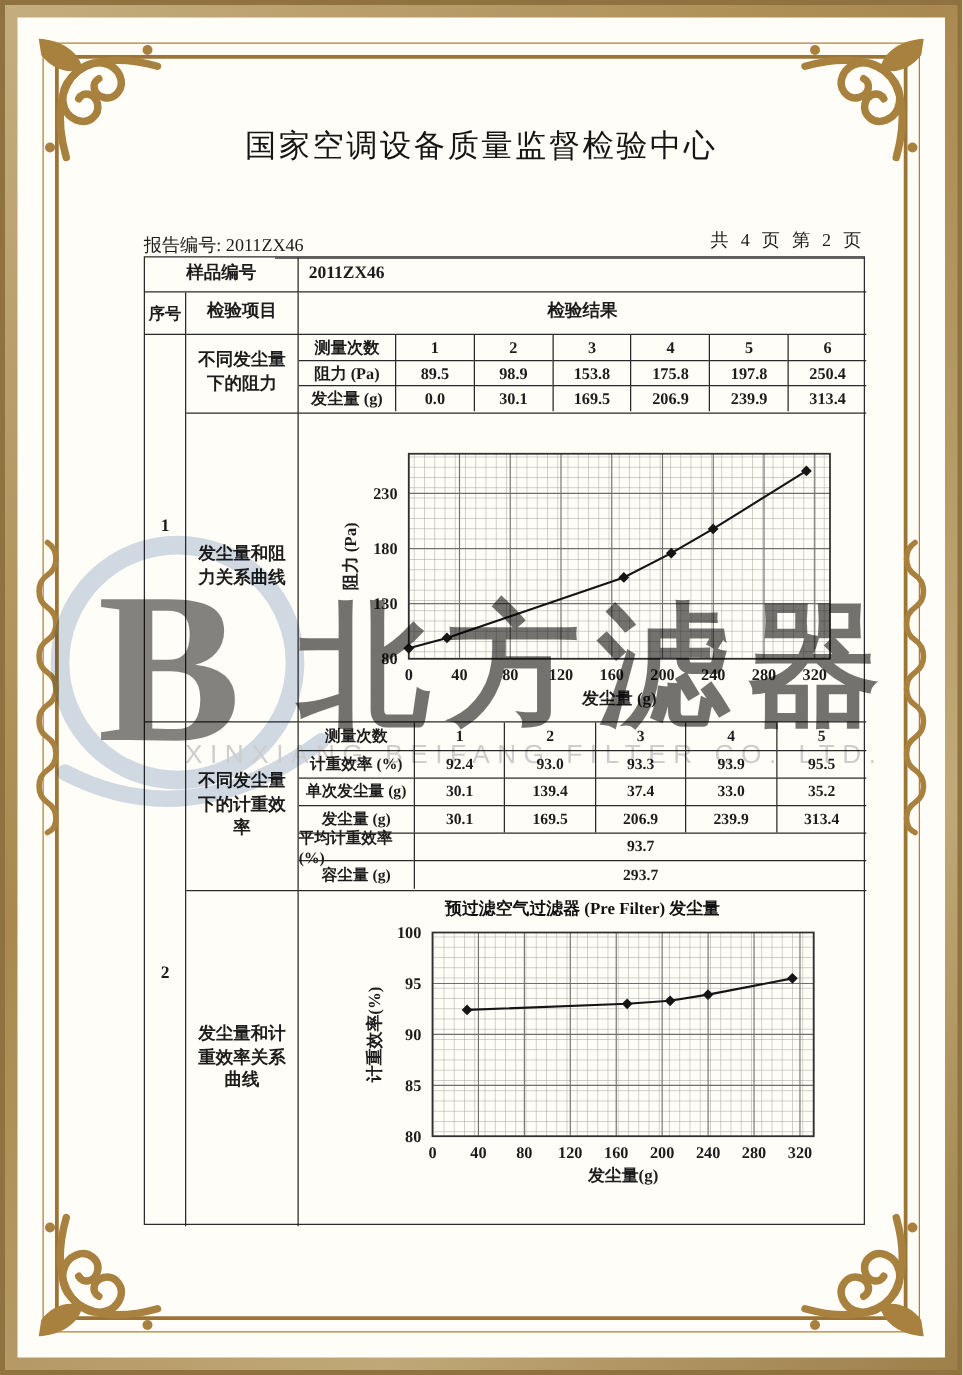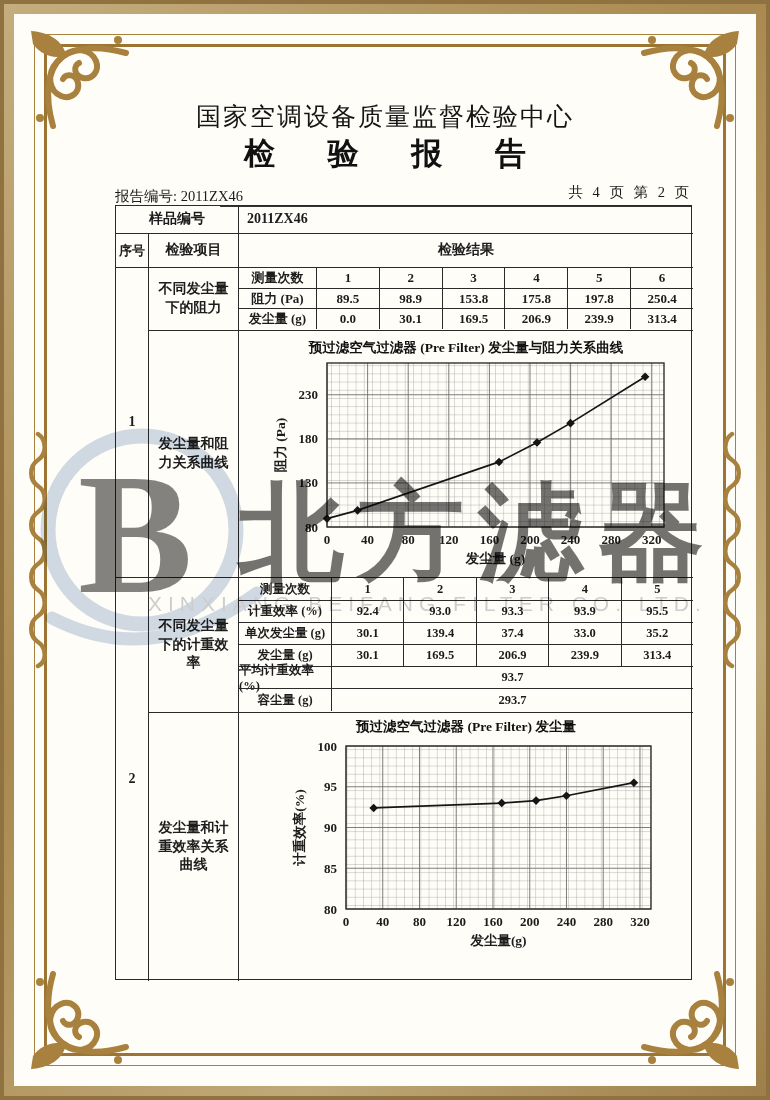--- a/index.html
+++ b/index.html
@@ -106,21 +106,20 @@
 
   <svg class="edge-scroll left" viewBox="0 0 24 240">
     <path fill="none" stroke="#a8813f" stroke-width="4.5" stroke-linecap="round" d="M12 4 C 21 10 21 24 12 30 C 3 36 3 50 12 56 C 21 62 21 76 12 82 C 3 88 3 102 12 108 C 21 114 21 128 12 134 C 3 140 3 154 12 160 C 21 166 21 180 12 186 C 3 192 3 206 12 212 C 21 218 21 232 12 236"></path>
   </svg>
   <svg class="edge-scroll right" viewBox="0 0 24 240">
     <path fill="none" stroke="#a8813f" stroke-width="4.5" stroke-linecap="round" d="M12 4 C 21 10 21 24 12 30 C 3 36 3 50 12 56 C 21 62 21 76 12 82 C 3 88 3 102 12 108 C 21 114 21 128 12 134 C 3 140 3 154 12 160 C 21 166 21 180 12 186 C 3 192 3 206 12 212 C 21 218 21 232 12 236"></path>
   </svg>
 
   <div class="content">
     <div class="center-name">国家空调设备质量监督检验中心</div>
-    <div class="report-title">检 验 报 告</div>
     <div class="report-no">报告编号: 2011ZX46</div>
     <div class="page-indicator">共 4 页 第 2 页</div>
 
     <div class="main-table">
 
       <div class="cell br bb" style="left:0;top:0;width:123px;height:28px;">样品编号</div>
       <div class="cell bb left-align" style="left:123px;top:0;width:454px;height:28px;">2011ZX46</div>
 
       <div class="cell br bb" style="left:0;top:28px;width:33px;height:34px;font-size:13px;">序号</div>
       <div class="cell br bb" style="left:33px;top:28px;width:90px;height:34px;">检验项目</div>
@@ -148,21 +147,20 @@
         <div class="tcell c0">发尘量 (g)</div>
         <div class="tcell">0.0</div>
         <div class="tcell">30.1</div>
         <div class="tcell">169.5</div>
         <div class="tcell">206.9</div>
         <div class="tcell">239.9</div>
         <div class="tcell">313.4</div>
       </div>
 
       <div class="chart-area bb" style="left:123px;top:125px;width:454px;height:247px;">
-        <div class="chart-title" style="top:8px;">预过滤空气过滤器 (Pre Filter) 发尘量与阻力关系曲线</div>
         <svg id="chart1" width="440" height="214" style="position:absolute;left:10px;top:26px;">
             <defs>
               <pattern id="grid-chart1" width="8.2" height="8.2" patternUnits="userSpaceOnUse">
                 <path d="M8.2 0H0V8.2" fill="none" stroke="#8d8d8d" stroke-width="0.75"></path>
               </pattern>
             </defs>
             <rect x="78" y="6" width="337" height="164" fill="url(#grid-chart1)" opacity="0.85"></rect>
             <line x1="78" y1="6" x2="78" y2="170" stroke="#6f6f6f" stroke-width="0.9"></line>
             <line x1="118.6024096385542" y1="6" x2="118.6024096385542" y2="170" stroke="#6f6f6f" stroke-width="0.9"></line>
             <line x1="159.2048192771084" y1="6" x2="159.2048192771084" y2="170" stroke="#6f6f6f" stroke-width="0.9"></line>

